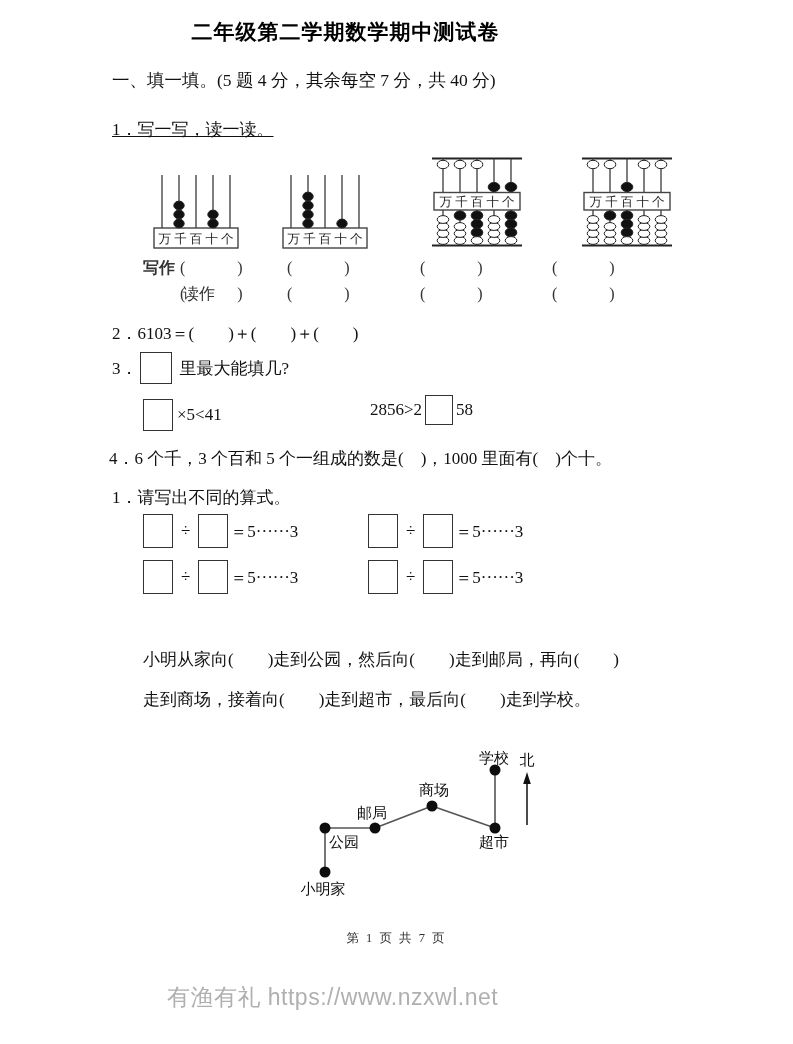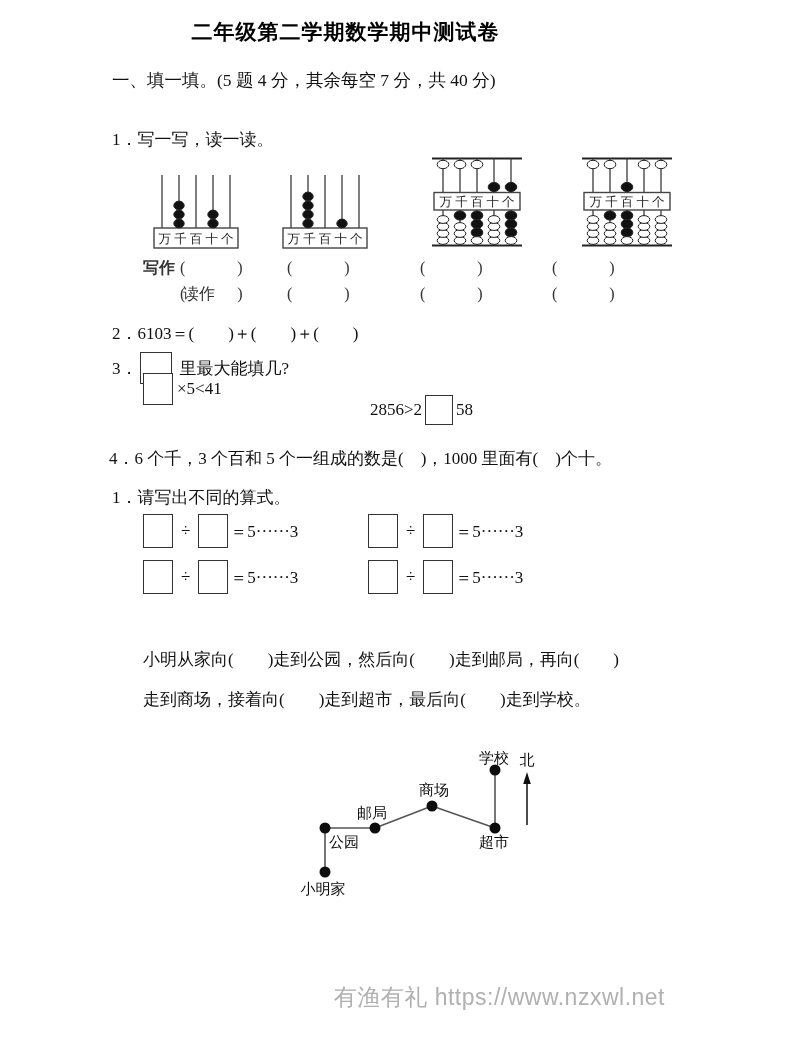--- a/index.html
+++ b/index.html
@@ -9,42 +9,42 @@
   }
   .abs{position:absolute;white-space:nowrap;}
   .title{left:0;top:18px;width:691px;text-align:center;font-size:21px;font-weight:700;letter-spacing:1px;color:#000;}
   .h-section{font-size:17.5px;}
   .qline{font-size:17px;}
   .box{display:inline-block;background:#fff;border:1.4px solid #333;vertical-align:middle;}
   .flexrow{display:flex;align-items:center;}
   .wz{font-size:16px;color:#333;}
   .pair{font-size:16px;color:#333;letter-spacing:1px;}
   .footer{left:0;top:930px;width:793px;text-align:center;font-size:12.5px;letter-spacing:2px;color:#2f2f2f;}
-  .watermark{left:0;top:982px;width:665px;text-align:right;font-size:23px;color:#b0b0b0;
+  .watermark{left:0;top:982px;width:665px;text-align:center;font-size:23px;color:#b0b0b0;
     font-family:"Liberation Sans","DejaVu Sans",sans-serif;letter-spacing:0.5px;}
   
   .rod{stroke:#3a3a3a;stroke-width:1.3;}
   .rail{stroke:#222;stroke-width:2;}
   .frame{fill:#fff;stroke:#444;stroke-width:1.4;}
   .place{font-size:12.5px;fill:#222;text-anchor:middle;font-family:"Liberation Serif","DejaVu Serif",serif;}
   .mappath{stroke:#555;stroke-width:1.6;}
   .mapdot{fill:#0d0d0d;}
   .maplabel{font-size:15px;fill:#0d0d0d;text-anchor:middle;font-family:"Liberation Serif","DejaVu Serif",serif;}
   .northline{stroke:#111;stroke-width:1.5;}
 </style>
 </head>
 <body>
 
 <div class="page">
 
   <div class="abs title">二年级第二学期数学期中测试卷</div>
 
   <div class="abs h-section" style="left:112px;top:68px;">一、填一填。(5 题 4 分，其余每空 7 分，共 40 分)</div>
 
-  <div class="abs qline" style="left:112px;top:128px;">1．写一写，读一读。</div>
+  <div class="abs qline" style="left:112px;top:118px;text-decoration:underline;">1．写一写，读一读。</div>
 
   <svg class="abs" style="left:140px;top:144px;" width="560" height="108" viewBox="0 0 560 108">
     <g>
       <line class="rod" x1="22" y1="31" x2="22" y2="84"></line>
         <line class="rod" x1="39" y1="31" x2="39" y2="84"></line>
       <line class="rod" x1="56" y1="31" x2="56" y2="84"></line>
         <line class="rod" x1="73" y1="31" x2="73" y2="84"></line>
       <line class="rod" x1="90" y1="31" x2="90" y2="84"></line>
       <rect class="frame" x="14" y="84" width="84" height="20"></rect>
       <text class="place" x="56" y="99">万 千 百 十 个</text>
@@ -154,21 +154,21 @@
   <span class="abs pair" style="left:420px;top:284px;">(　　　)</span>
   <span class="abs pair" style="left:552px;top:284px;">(　　　)</span>
 
   <div class="abs qline" style="left:112px;top:322px;">2．6103＝(　　)＋(　　)＋(　　)</div>
 
   <div class="abs qline flexrow" style="left:112px;top:352px;">
     <span>3．</span>
     <span class="box" style="width:30px;height:30px;margin:0 8px 0 2px;"></span>
     <span>里最大能填几?</span>
   </div>
-  <div class="abs qline flexrow" style="left:143px;top:373px;font-family:Liberation Serif, serif;">
+  <div class="abs qline flexrow" style="left:143px;top:399px;font-family:Liberation Serif, serif;">
     <span class="box" style="width:28px;height:30px;margin-right:4px;"></span>
     <span>×5&lt;41</span>
   </div>
   <div class="abs qline flexrow" style="left:370px;top:395px;">
     <span>2856&gt;2</span>
     <span class="box" style="width:26px;height:28px;margin:0 3px;"></span>
     <span>58</span>
   </div>
 
   <div class="abs qline" style="left:109px;top:447px;">4．6 个千，3 个百和 5 个一组成的数是(　)，1000 里面有(　)个十。</div>
@@ -221,15 +221,16 @@
     <text class="maplabel" x="154" y="58">商场</text>
     <text class="maplabel" x="214" y="110">超市</text>
     <text class="maplabel" x="214" y="26">学校</text>
     <text class="maplabel" x="247" y="28">北</text>
     <g>
       <line class="northline" x1="247" y1="88" x2="247" y2="44"></line>
       <polygon points="247,35 243.2,47 250.8,47" fill="#111"></polygon>
     </g>
   </svg>
 
+  <div class="abs footer">第 1 页 共 7 页</div>
   <div class="abs watermark">有渔有礼 https://www.nzxwl.net</div>
 
 </div>
 
 </body></html>

